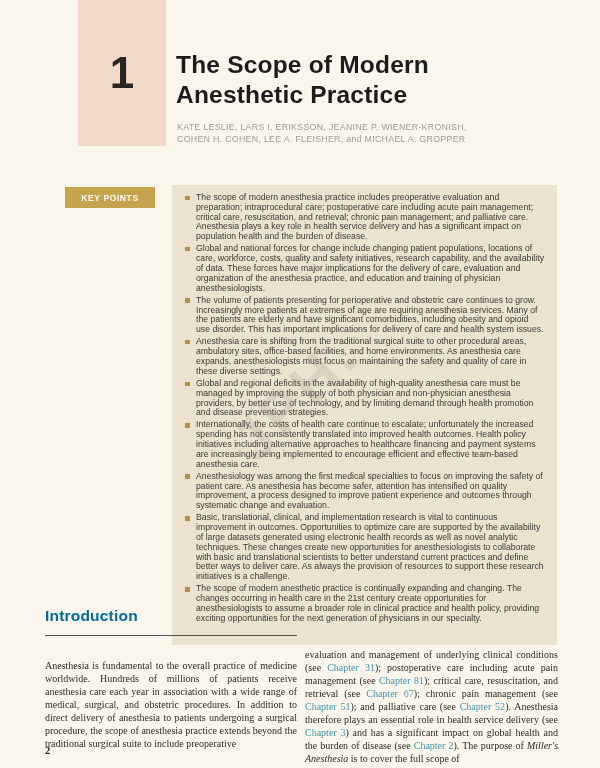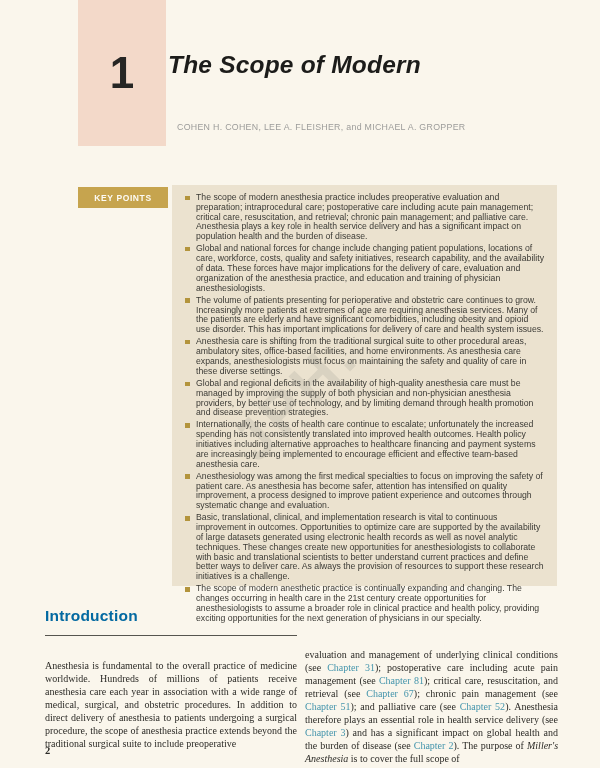--- a/index.html
+++ b/index.html
@@ -10,36 +10,36 @@
     position:relative;
     overflow:hidden;
   }
   .chapter-box {
     position:absolute; left:78px; top:0; width:88px; height:146px;
     background:#f3d9c9;
     display:flex; align-items:center; justify-content:center;
   }
   .chapter-num { font-size:44px; font-weight:bold; color:#262624; }
   .title {
-    position:absolute; left:168px; top:50px;
-    font-size:24.5px; line-height:30px; font-weight:bold; font-style:italic;
+    position:absolute; left:176px; top:50px;
+    font-size:24.5px; line-height:30px; font-weight:bold; 
     color:#1c1c1a; letter-spacing:0.2px;
   }
   .authors {
     position:absolute; left:177px; top:122px;
     font-size:8.8px; line-height:11.5px; color:#9c9c9a; letter-spacing:0.3px;
   }
   .kp-bar {
-    position:absolute; left:78px; top:187px; width:90px; height:21px;
+    position:absolute; left:65px; top:187px; width:90px; height:21px;
     background:#c6a44e; color:#fdfbf4;
     font-size:8.5px; font-weight:bold; letter-spacing:0.6px;
     display:flex; align-items:center; justify-content:center;
   }
   .kp-box {
-    position:absolute; left:172px; top:185px; width:385px; height:401px;
+    position:absolute; left:172px; top:185px; width:385px; height:460px;
     background:#ebe2cf; padding:8px 13px 5px 13px;
   }
   .kp-item {
     position:relative; padding-left:11px;
     font-size:8.7px; line-height:9.8px; color:#3b3a35;
     margin-bottom:2.4px; text-align:left;
   }
   .kp-item::before {
     content:""; position:absolute; left:0; top:2.6px;
     width:4.5px; height:4.5px; background:#b3943c;
@@ -76,23 +76,25 @@
 </style>
 </head>
 <body>
 
 <div class="chapter-box">
   <span class="chapter-num">1</span>
 </div>
 
 <div class="title">
   <div>The Scope of Modern</div>
+  <div>Anesthetic Practice</div>
 </div>
 
 <div class="authors">
+  <div>KATE LESLIE, LARS I. ERIKSSON, JEANINE P. WIENER-KRONISH,</div>
   <div>COHEN H. COHEN, LEE A. FLEISHER, and MICHAEL A. GROPPER</div>
 </div>
 
 <div class="kp-bar">KEY POINTS</div>
 
 <div class="kp-box">
     <div class="kp-item">The scope of modern anesthesia practice includes preoperative evaluation and preparation; intraprocedural care; postoperative care including acute pain management; critical care, resuscitation, and retrieval; chronic pain management; and palliative care. Anesthesia plays a key role in health service delivery and has a significant impact on population health and the burden of disease.</div>
     <div class="kp-item">Global and national forces for change include changing patient populations, locations of care, workforce, costs, quality and safety initiatives, research capability, and the availability of data. These forces have major implications for the delivery of care, evaluation and organization of the anesthesia practice, and education and training of physician anesthesiologists.</div>
     <div class="kp-item">The volume of patients presenting for perioperative and obstetric care continues to grow. Increasingly more patients at extremes of age are requiring anesthesia services. Many of the patients are elderly and have significant comorbidities, including obesity and opioid use disorder. This has important implications for delivery of care and health system issues.</div>
     <div class="kp-item">Anesthesia care is shifting from the traditional surgical suite to other procedural areas, ambulatory sites, office-based facilities, and home environments. As anesthesia care expands, anesthesiologists must focus on maintaining the safety and quality of care in these diverse settings.</div>

